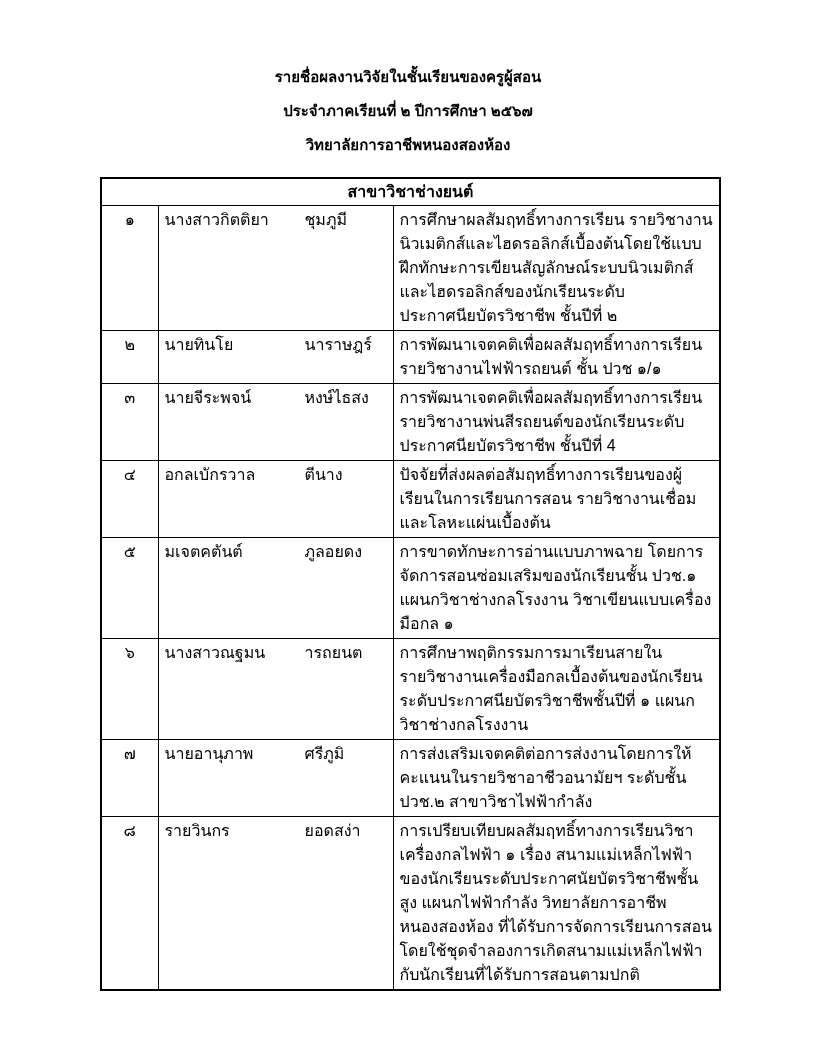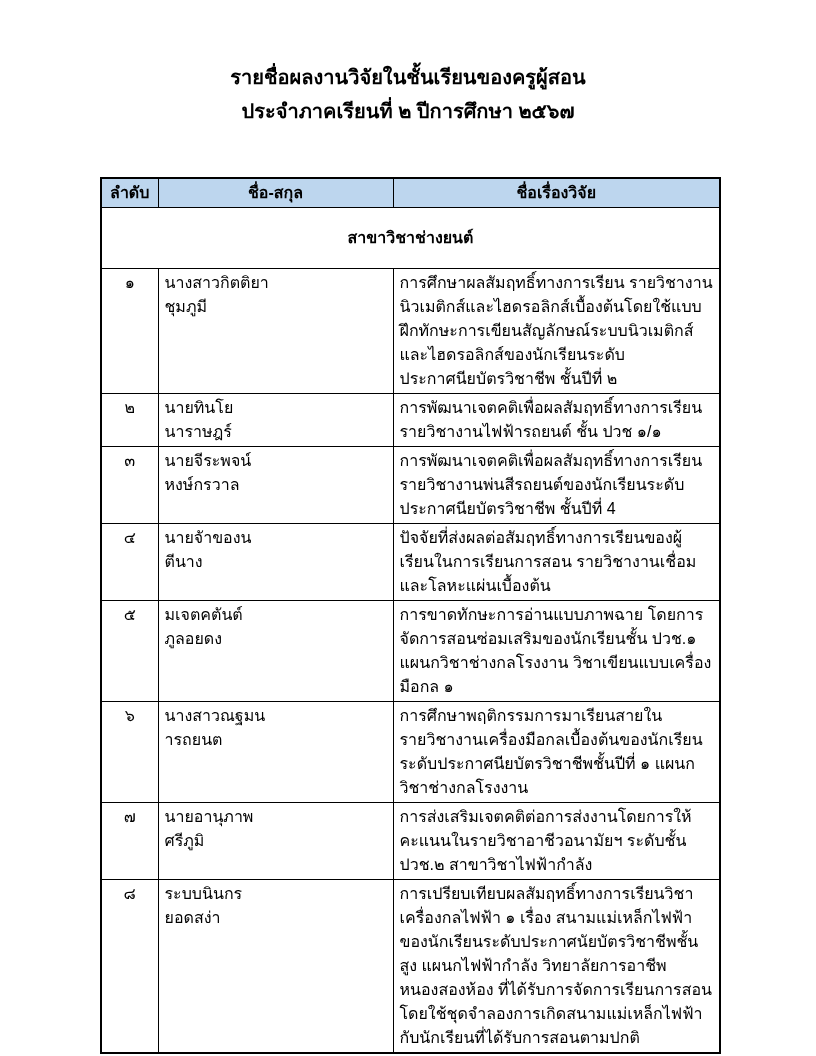--- a/index.html
+++ b/index.html
@@ -10,21 +10,21 @@
     background:#ffffff;
     font-family:"Liberation Sans","DejaVu Sans",sans-serif;
     color:#000;
     overflow:hidden;
   }
   .title-block{
     padding-top:60px;
     text-align:center;
   }
   .title-line{
-    font-size:20px;
+    font-size:15px;
     font-weight:bold;
     line-height:34px;
   }
   table.research-table{
     position:absolute;
     left:100px;
     top:177px;
     width:619px;
     border-collapse:collapse;
     table-layout:fixed;
@@ -42,49 +42,45 @@
     background:#BDD6EE;
     font-weight:bold;
     text-align:center;
     height:24px;
     padding:2px 4px;
   }
   .section-row td{
     text-align:center;
     font-weight:bold;
     height:22px;
-    padding:18px 4px;
+    padding:1px 4px;
   }
   .c-no{text-align:center;}
-  .namewrap{display:flex;flex-direction:column;}
+  .namewrap{display:flex;}
   .fname{width:140px;flex-shrink:0;}
   .lname{flex:1;font-family:Liberation Serif, serif;}
 </style>
 </head>
 <body>
 
 <div class="page">
 
   <div class="title-block">
     <div class="title-line">รายชื่อผลงานวิจัยในชั้นเรียนของครูผู้สอน</div>
     <div class="title-line">ประจำภาคเรียนที่ ๒ ปีการศึกษา ๒๕๖๗</div>
+    <div class="title-line">วิทยาลัยการอาชีพหนองสองห้อง</div>
   </div>
 
   <table class="research-table">
     <colgroup>
       <col style="width:57px">
       <col style="width:235px">
       <col style="width:327px">
     </colgroup>
     <tbody>
-      <tr>
-        <th>ลำดับ</th>
-        <th>ชื่อ-สกุล</th>
-        <th>ชื่อเรื่องวิจัย</th>
-      </tr>
 
       <tr class="section-row">
         <td colspan="3">สาขาวิชาช่างยนต์</td>
       </tr>
       <tr>
         <td class="c-no">๑</td>
         <td>
           <div class="namewrap">
             <span class="fname">นางสาวกิตติยา</span>
             <span class="lname">ชุมภูมี</span>
@@ -100,31 +96,31 @@
             <span class="lname">นาราษฎร์</span>
           </div>
         </td>
         <td>การพัฒนาเจตคติเพื่อผลสัมฤทธิ์ทางการเรียน รายวิชางานไฟฟ้ารถยนต์ ชั้น ปวช ๑/๑</td>
       </tr>
       <tr>
         <td class="c-no">๓</td>
         <td>
           <div class="namewrap">
             <span class="fname">นายจีระพจน์</span>
-            <span class="lname">หงษ์กรวาล</span>
+            <span class="lname">หงษ์ไธสง</span>
           </div>
         </td>
         <td>การพัฒนาเจตคติเพื่อผลสัมฤทธิ์ทางการเรียน รายวิชางานพ่นสีรถยนต์ของนักเรียนระดับประกาศนียบัตรวิชาชีพ ชั้นปีที่ 4</td>
       </tr>
 
       <tr>
         <td class="c-no">๔</td>
         <td>
           <div class="namewrap">
-            <span class="fname">นายจัาของน</span>
+            <span class="fname">อกลเบักรวาล</span>
             <span class="lname">ตีนาง</span>
           </div>
         </td>
         <td>ปัจจัยที่ส่งผลต่อสัมฤทธิ์ทางการเรียนของผู้เรียนในการเรียนการสอน รายวิชางานเชื่อมและโลหะแผ่นเบื้องต้น</td>
       </tr>
       <tr>
         <td class="c-no">๕</td>
         <td>
           <div class="namewrap">
             <span class="fname">มเจตคตันต์</span>
@@ -151,21 +147,21 @@
             <span class="lname">ศรีภูมิ</span>
           </div>
         </td>
         <td>การส่งเสริมเจตคติต่อการส่งงานโดยการให้คะแนนในรายวิชาอาชีวอนามัยฯ ระดับชั้น ปวช.๒ สาขาวิชาไฟฟ้ากำลัง</td>
       </tr>
 
       <tr>
         <td class="c-no">๘</td>
         <td>
           <div class="namewrap">
-            <span class="fname">ระบบนินกร</span>
+            <span class="fname">รายวินกร</span>
             <span class="lname">ยอดสง่า</span>
           </div>
         </td>
         <td>การเปรียบเทียบผลสัมฤทธิ์ทางการเรียนวิชาเครื่องกลไฟฟ้า ๑ เรื่อง สนามแม่เหล็กไฟฟ้าของนักเรียนระดับประกาศนัยบัตรวิชาชีพชั้นสูง แผนกไฟฟ้ากำลัง  วิทยาลัยการอาชีพหนองสองห้อง ที่ได้รับการจัดการเรียนการสอนโดยใช้ชุดจำลองการเกิดสนามแม่เหล็กไฟฟ้ากับนักเรียนที่ได้รับการสอนตามปกติ</td>
       </tr>
     </tbody>
   </table>
 
 </div>
 

